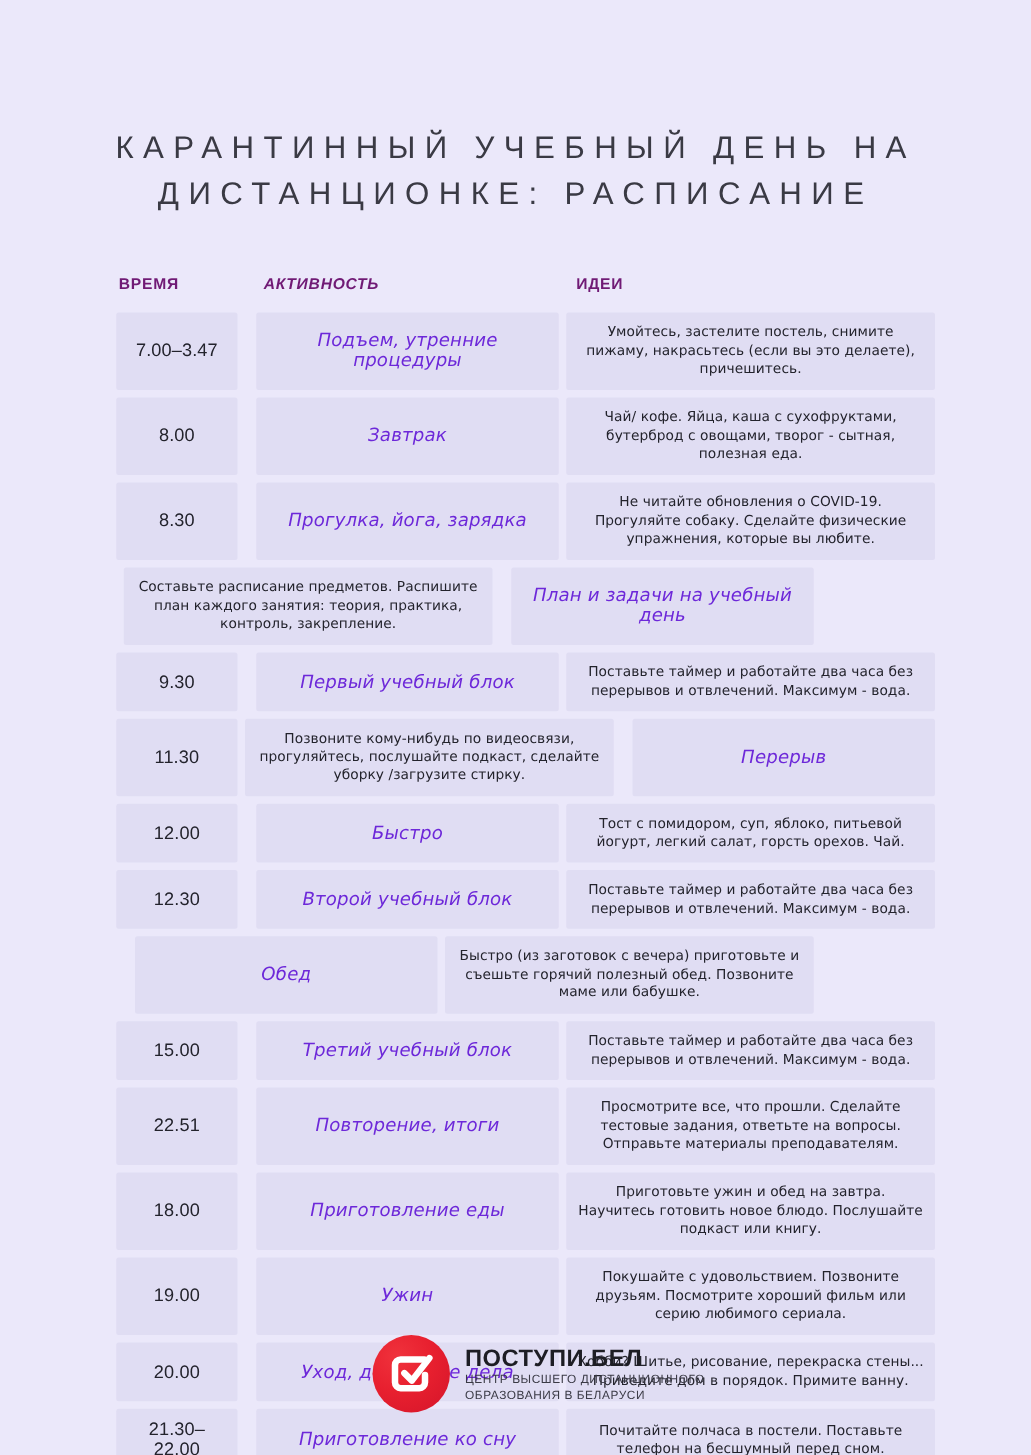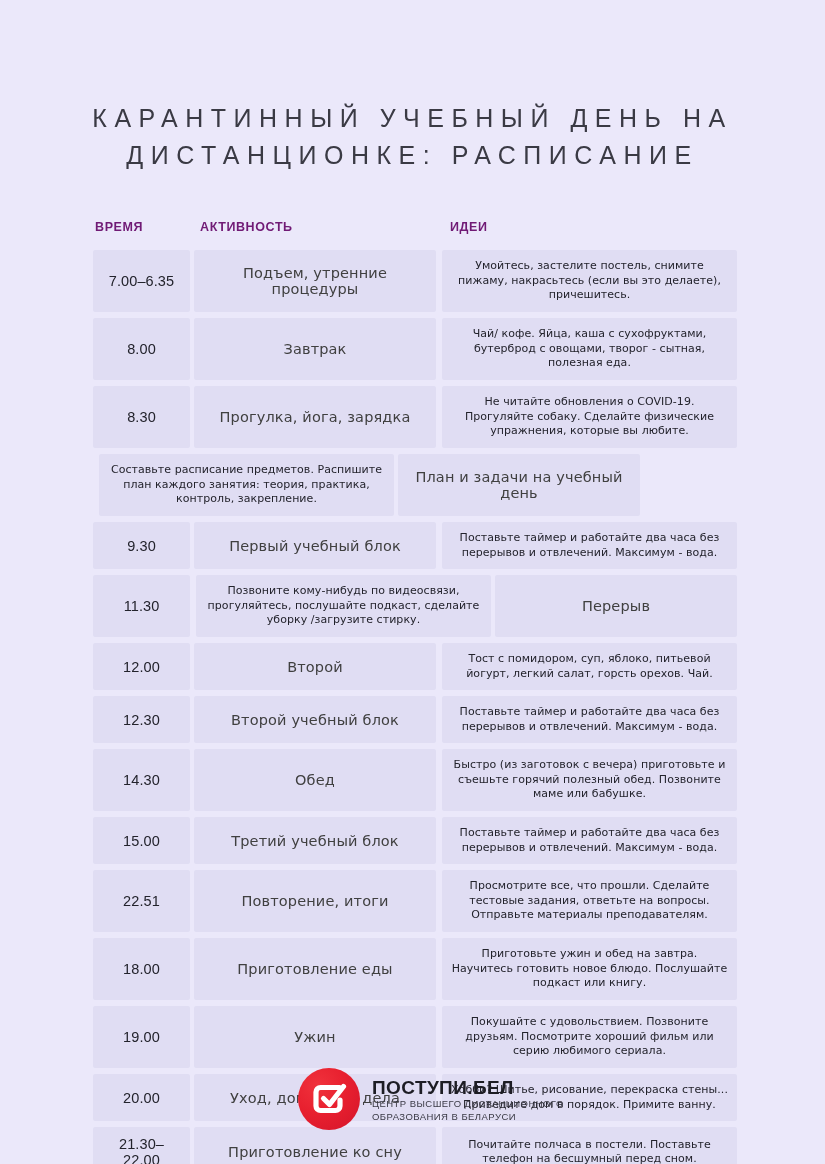--- a/index.html
+++ b/index.html
@@ -48,21 +48,21 @@
     left: 93px;
     top: 220px;
     width: 640px;
   }
   .head-row {
     display: flex;
     height: 30px;
     align-items: flex-start;
   }
   .col-time   { width: 97px; flex: 0 0 97px; }
-  .col-act    { width: 242px; flex: 0 0 242px; margin-left: 4px; }
+  .col-act    { width: 242px; flex: 0 0 242px; margin-left: 15px; font-style: italic; }
   .col-ideas  { width: 295px; flex: 0 0 295px; margin-left: 6px; }
 
   .head-cell {
     font-size: 12.5px;
     font-weight: bold;
     letter-spacing: 0.6px;
     color: #701a75;
     text-transform: uppercase;
   }
   .head-cell.time  { padding-left: 2px; }
@@ -86,21 +86,21 @@
   }
   .cell.time {
     font-family: "Liberation Sans", sans-serif;
     font-size: 14.5px;
     color: #23232c;
     letter-spacing: 0.1px;
   }
   .cell.act {
     font-family: "DejaVu Sans", sans-serif;
     font-size: 14.5px;
-    color: #404040;
+    color: #6d28d9;
     letter-spacing: 0.15px;
   }
   .cell.ideas {
     font-family: "DejaVu Sans", sans-serif;
     font-size: 11px;
     line-height: 14.5px;
     color: #23232c;
     letter-spacing: 0.05px;
   }
 
@@ -156,21 +156,21 @@
   <div class="table">
 
     <div class="head-row">
       <div class="col-time head-cell time">ВРЕМЯ</div>
       <div class="col-act head-cell act">АКТИВНОСТЬ</div>
       <div class="col-ideas head-cell ideas">ИДЕИ</div>
     </div>
 
     <div id="rows-container">
         <div class="row" style="height: 62px;">
-          <div class="cell time col-time">7.00–6.35</div>
+          <div class="cell time col-time">7.00–3.47</div>
           <div class="cell act col-act">Подъем, утренние процедуры</div>
           <div class="cell ideas col-ideas">Умойтесь, застелите постель, снимите пижаму, накрасьтесь (если вы это делаете), причешитесь.</div>
         </div>
         <div class="row" style="height: 62px;">
           <div class="cell time col-time">8.00</div>
           <div class="cell act col-act">Завтрак</div>
           <div class="cell ideas col-ideas">Чай/ кофе. Яйца, каша с сухофруктами, бутерброд с овощами, творог - сытная, полезная еда.</div>
         </div>
         <div class="row" style="height: 62px;">
           <div class="cell time col-time">8.30</div>
@@ -186,30 +186,29 @@
           <div class="cell act col-act">Первый учебный блок</div>
           <div class="cell ideas col-ideas">Поставьте таймер и работайте два часа без перерывов и отвлечений. Максимум - вода.</div>
         </div>
         <div class="row" style="height: 62px;">
           <div class="cell time col-time">11.30</div>
           <div class="cell ideas col-ideas">Позвоните кому-нибудь по видеосвязи, прогуляйтесь, послушайте подкаст, сделайте уборку /загрузите стирку.</div>
           <div class="cell act col-act">Перерыв</div>
         </div>
         <div class="row" style="height: 47px;">
           <div class="cell time col-time">12.00</div>
-          <div class="cell act col-act">Второй</div>
+          <div class="cell act col-act">Быстро</div>
           <div class="cell ideas col-ideas">Тост с помидором, суп, яблоко, питьевой йогурт, легкий салат, горсть орехов. Чай.</div>
         </div>
         <div class="row" style="height: 47px;">
           <div class="cell time col-time">12.30</div>
           <div class="cell act col-act">Второй учебный блок</div>
           <div class="cell ideas col-ideas">Поставьте таймер и работайте два часа без перерывов и отвлечений. Максимум - вода.</div>
         </div>
         <div class="row" style="height: 62px;">
-          <div class="cell time col-time">14.30</div>
           <div class="cell act col-act">Обед</div>
           <div class="cell ideas col-ideas">Быстро (из заготовок с вечера) приготовьте и съешьте горячий полезный обед. Позвоните маме или бабушке.</div>
         </div>
         <div class="row" style="height: 47px;">
           <div class="cell time col-time">15.00</div>
           <div class="cell act col-act">Третий учебный блок</div>
           <div class="cell ideas col-ideas">Поставьте таймер и работайте два часа без перерывов и отвлечений. Максимум - вода.</div>
         </div>
         <div class="row" style="height: 62px;">
           <div class="cell time col-time">22.51</div>

